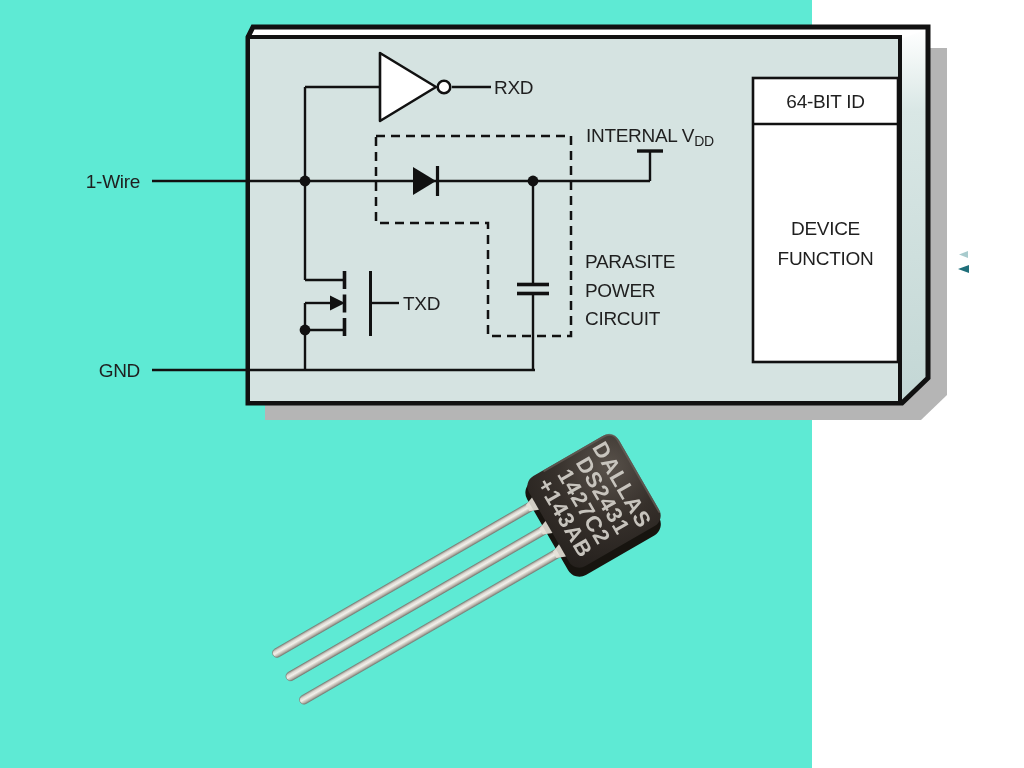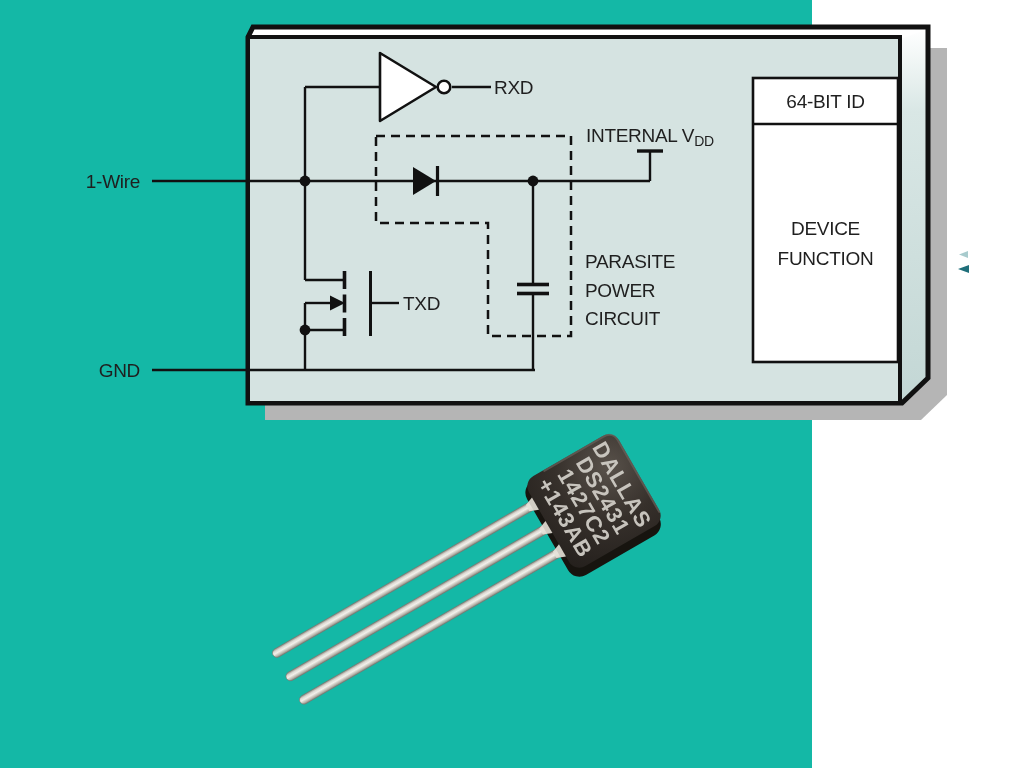--- a/index.html
+++ b/index.html
@@ -7,21 +7,21 @@
     padding: 0;
     background: #ffffff;
     width: 1024px;
     height: 768px;
     overflow: hidden;
   }
   .stage {
     position: relative;
     width: 812px;
     height: 768px;
-    background: #14b8a6;
+    background: #5eead4;
   }
   svg { display: block; }
   .dg-text {
     font-family: "Liberation Sans", sans-serif;
     font-size: 19px;
     letter-spacing: -0.3px;
     fill: #1f1f1f;
   }
   .dg-text-sub {
     font-size: 14px;

